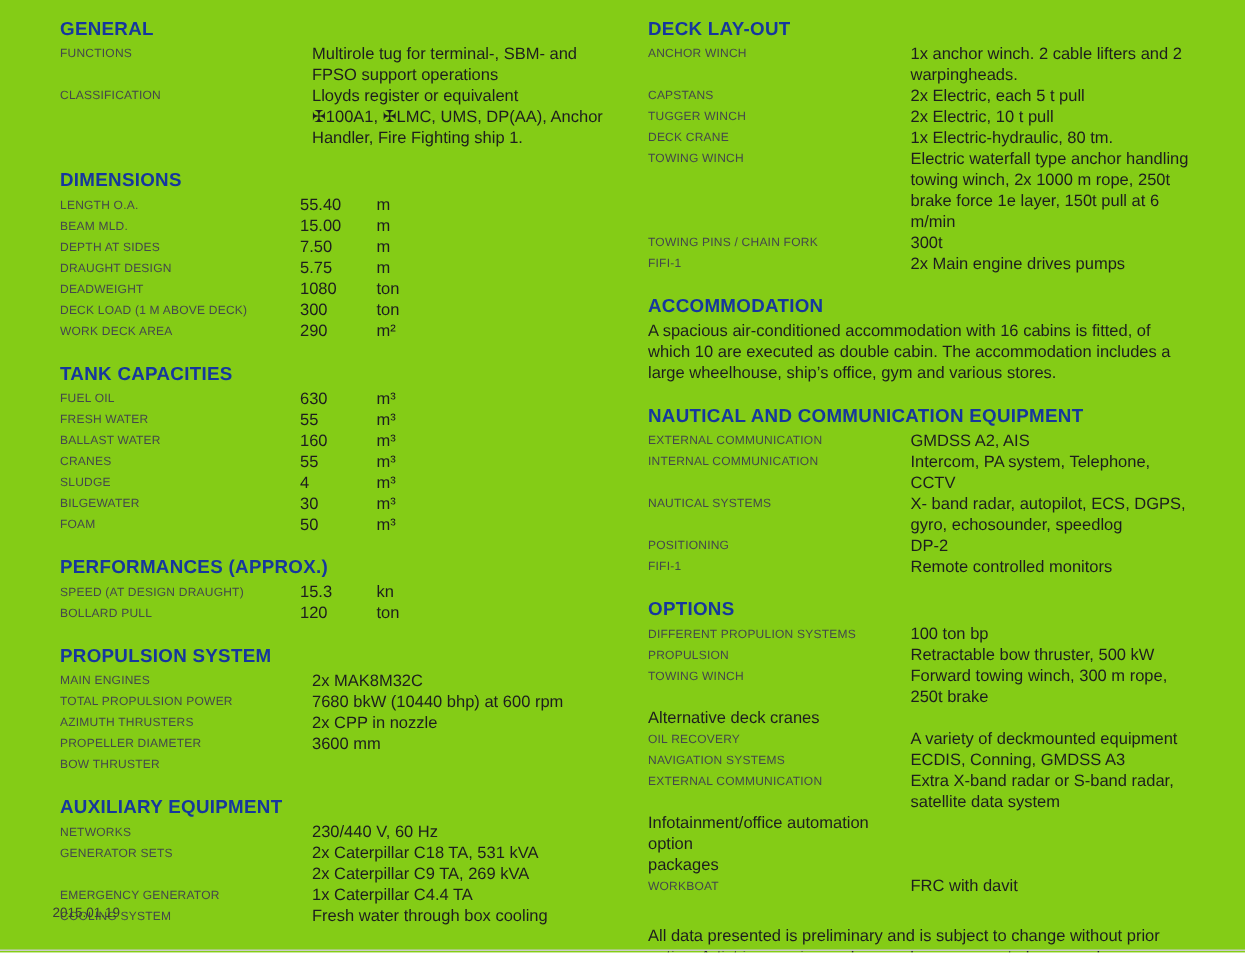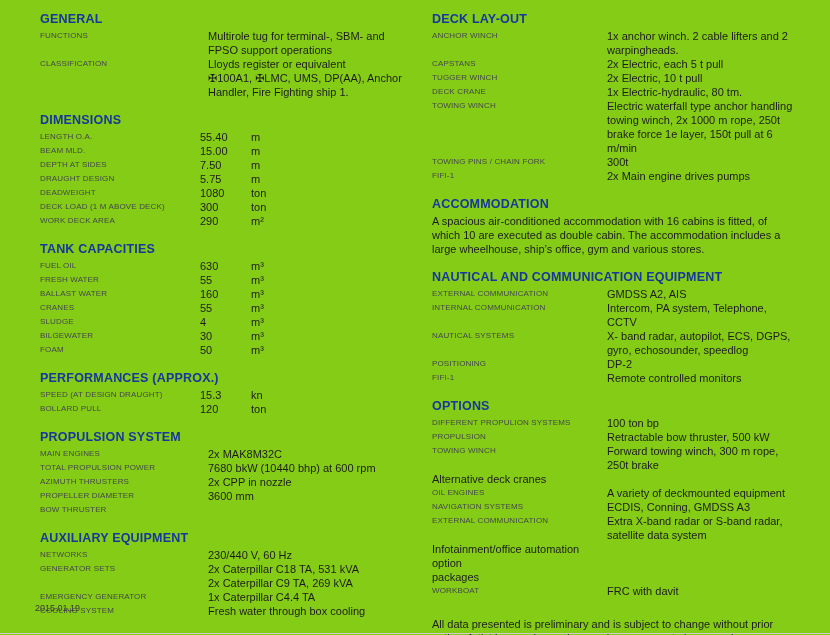--- a/index.html
+++ b/index.html
@@ -265,21 +265,21 @@
           </div>
           <div class="row text">
             <span class="label">TOWING WINCH</span>
             <span class="value">Forward towing winch, 300 m rope,
 250t brake</span>
           </div>
           <div class="row text">
             <span class="value">Alternative deck cranes</span>
           </div>
           <div class="row text">
-            <span class="label">OIL ENGINES</span>
+            <span class="label">OIL RECOVERY</span>
             <span class="value">A variety of deckmounted equipment</span>
           </div>
           <div class="row text">
             <span class="label">NAVIGATION SYSTEMS</span>
             <span class="value">ECDIS, Conning, GMDSS A3</span>
           </div>
           <div class="row text">
             <span class="label">EXTERNAL COMMUNICATION</span>
             <span class="value">Extra X-band radar or S-band radar,
 satellite data system</span>

